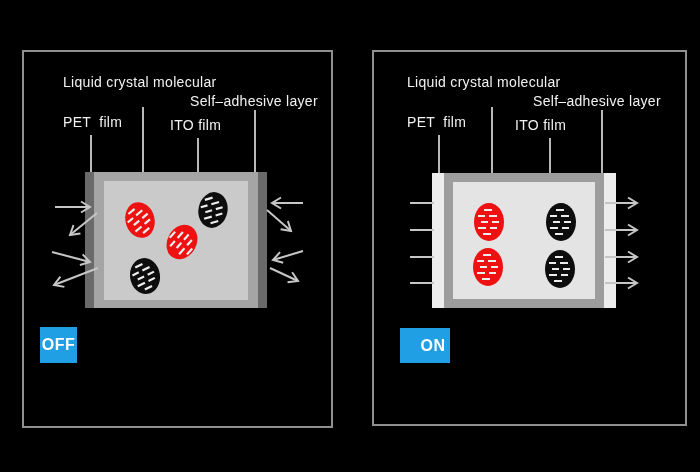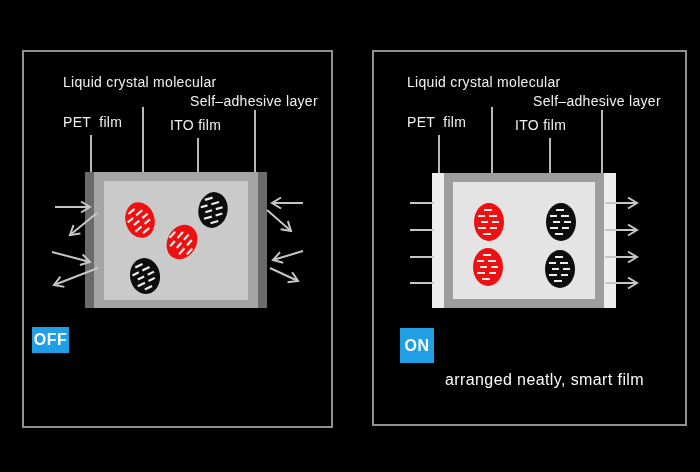--- a/index.html
+++ b/index.html
@@ -143,21 +143,21 @@
         <line class="ray" x1="75" y1="163" x2="48" y2="185" marker-end="url(#ah)"></line>
         <line class="ray" x1="30" y1="202" x2="68" y2="212" marker-end="url(#ah)"></line>
         <line class="ray" x1="76" y1="218" x2="32" y2="235" marker-end="url(#ah)"></line>
         <line class="ray" x1="281" y1="153" x2="250" y2="153" marker-end="url(#ah)"></line>
         <line class="ray" x1="245" y1="160" x2="269" y2="181" marker-end="url(#ah)"></line>
         <line class="ray" x1="281" y1="201" x2="251" y2="210" marker-end="url(#ah)"></line>
         <line class="ray" x1="248" y1="218" x2="276" y2="231" marker-end="url(#ah)"></line>
       </g>
     </svg>
 
-    <div class="badge" style="left:10px;top:277px;width:37px;height:26px;">OFF</div>
+    <div class="badge" style="left:18px;top:277px;width:37px;height:36px;">OFF</div>
     <div class="caption" style="left:61px;top:276px;">
       
       
     </div>
   </div>
 
   <div class="panel" style="left:372px;top:50px;width:315px;height:376px;">
 
     <span class="lbl" style="left:35px;top:24px;">Liquid crystal molecular</span>
     <span class="lbl" style="left:161px;top:43px;">Self–adhesive layer</span>
@@ -246,20 +246,19 @@
         <line class="ray" x1="38" y1="180" x2="62" y2="180"></line>
         <line class="ray" x1="38" y1="207" x2="62" y2="207"></line>
         <line class="ray" x1="38" y1="233" x2="62" y2="233"></line>
         <line class="ray" x1="233" y1="153" x2="265" y2="153" marker-end="url(#ah)"></line>
         <line class="ray" x1="233" y1="180" x2="265" y2="180" marker-end="url(#ah)"></line>
         <line class="ray" x1="233" y1="207" x2="265" y2="207" marker-end="url(#ah)"></line>
         <line class="ray" x1="233" y1="233" x2="265" y2="233" marker-end="url(#ah)"></line>
       </g>
     </svg>
 
-    <div class="badge" style="left:28px;top:278px;width:34px;height:35px;">ON</div>
+    <div class="badge" style="left:28px;top:278px;width:34px;height:35px;padding-left:16px;">ON</div>
     <div class="caption" style="left:73px;top:277px;">
-      <div>arranged neatly, smart film</div>
       
     </div>
   </div>
 
 </div>
 
 </body></html>

